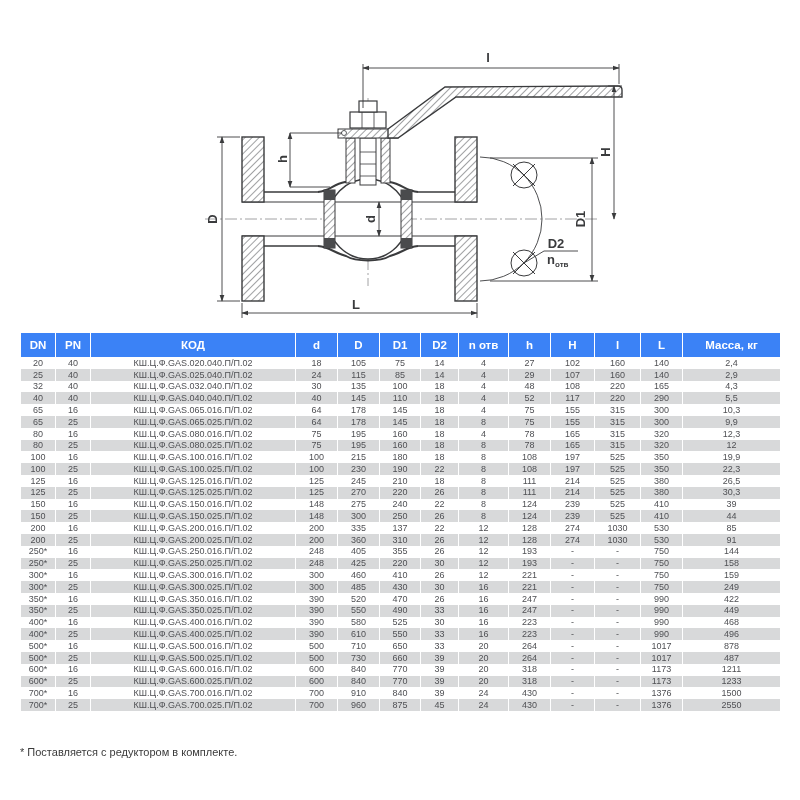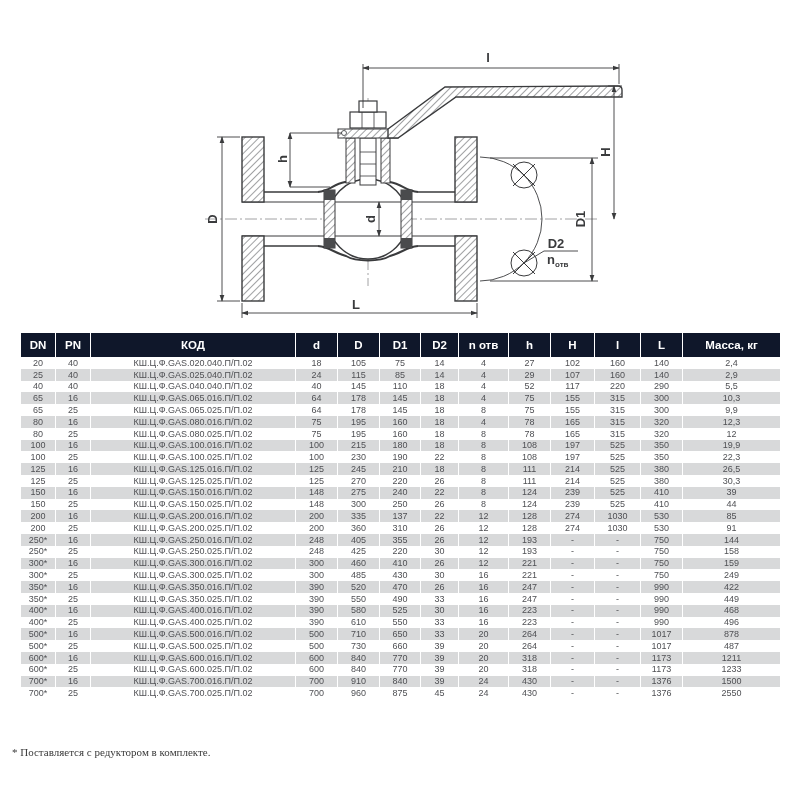--- a/index.html
+++ b/index.html
@@ -3,27 +3,27 @@
 <meta charset="utf-8">
 <style>
   html,body{margin:0;padding:0;background:#fff;}
   .stage{position:relative;width:800px;height:800px;background:#fff;overflow:hidden;
          font-family:"Liberation Sans",sans-serif;color:#4f5054;}
   .drawing{position:absolute;left:0;top:0;width:800px;height:330px;}
   .dimtext{font-family:"Liberation Sans",sans-serif;font-size:13px;font-weight:700;fill:#3a3b3d;}
   .dimsub{font-size:8px;font-weight:700;fill:#3a3b3d;}
   .tablewrap{position:absolute;left:20px;top:333px;width:760px;}
   table{border-collapse:collapse;table-layout:fixed;width:760px;}
-  th{background:#0f172a;color:#fff;font-size:11.5px;font-weight:700;height:24px;
+  th{background:#3b82f6;color:#fff;font-size:11.5px;font-weight:700;height:24px;
      border-left:1px solid #fff;border-right:1px solid #fff;padding:0;text-align:center;}
   td{font-size:9px;line-height:1.15;height:11.8px;padding:0;text-align:center;color:#4f5054;
      border-left:1px solid #fff;border-right:1px solid #fff;white-space:nowrap;overflow:hidden;}
   tbody tr:nth-child(even) td{background:#d8d9da;}
   tbody tr:nth-child(odd) td{background:#ffffff;}
-  .footnote{position:absolute;left:12px;top:746px;font-size:11px;color:#3a3a3a;font-family:Liberation Serif, serif;}
+  .footnote{position:absolute;left:20px;top:746px;font-size:11px;color:#3a3a3a;}
 </style>
 </head>
 <body>
 
 <div class="stage">
 
   <svg class="drawing" viewBox="0 0 800 330" xmlns="http://www.w3.org/2000/svg">
     <defs>
       <pattern id="hatch" width="5" height="5" patternUnits="userSpaceOnUse" patternTransform="rotate(45)">
         <rect width="5" height="5" fill="#ffffff"></rect>
@@ -195,20 +195,35 @@
             <td>85</td>
             <td>14</td>
             <td>4</td>
             <td>29</td>
             <td>107</td>
             <td>160</td>
             <td>140</td>
             <td>2,9</td>
           </tr>
           <tr>
+            <td>32</td>
+            <td>40</td>
+            <td>КШ.Ц.Ф.GAS.032.040.П/П.02</td>
+            <td>30</td>
+            <td>135</td>
+            <td>100</td>
+            <td>18</td>
+            <td>4</td>
+            <td>48</td>
+            <td>108</td>
+            <td>220</td>
+            <td>165</td>
+            <td>4,3</td>
+          </tr>
+          <tr>
             <td>40</td>
             <td>40</td>
             <td>КШ.Ц.Ф.GAS.040.040.П/П.02</td>
             <td>40</td>
             <td>145</td>
             <td>110</td>
             <td>18</td>
             <td>4</td>
             <td>52</td>
             <td>117</td>

